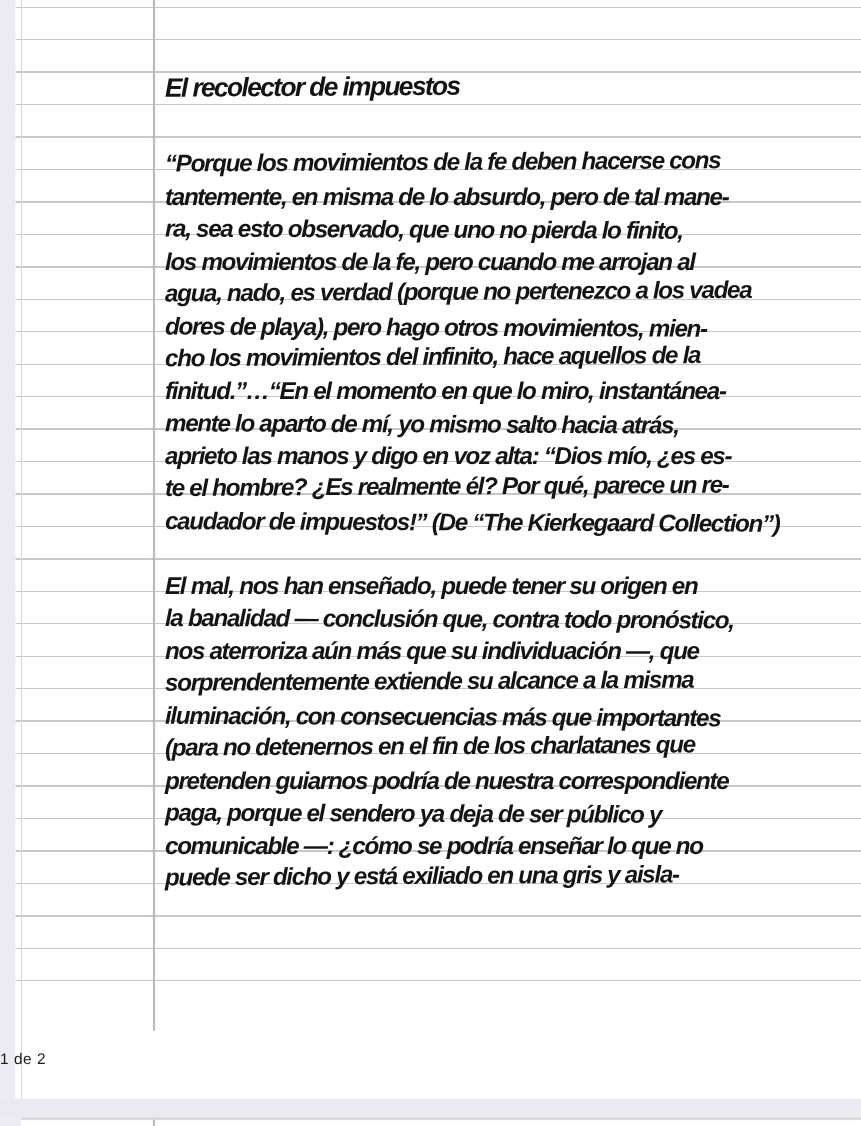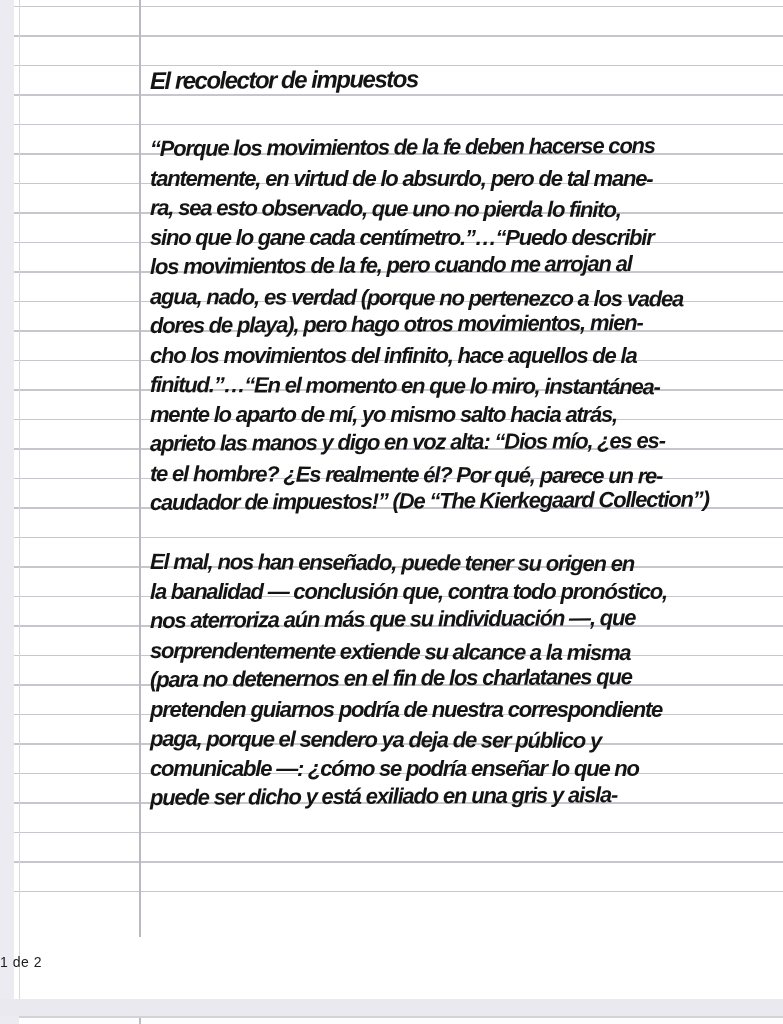--- a/index.html
+++ b/index.html
@@ -88,37 +88,37 @@
 
 <div class="sheet">
   <div class="rules"></div>
   <div class="paper-edge"></div>
   <div class="margin-line"></div>
 
   <div class="title ink">El recolector de impuestos</div>
 
   <div class="lines">
     <div class="hw ink">“Porque los movimientos de la fe deben hacerse cons</div>
-    <div class="hw ink">tantemente, en virtud de lo absurdo, pero de tal mane-</div>
+    <div class="hw ink">tantemente, en misma de lo absurdo, pero de tal mane-</div>
     <div class="hw ink">ra, sea esto observado, que uno no pierda lo finito,</div>
-    <div class="hw ink">sino que lo gane cada centímetro.”…“Puedo describir</div>
     <div class="hw ink">los movimientos de la fe, pero cuando me arrojan al</div>
     <div class="hw ink">agua, nado, es verdad (porque no pertenezco a los vadea</div>
     <div class="hw ink">dores de playa), pero hago otros movimientos, mien-</div>
     <div class="hw ink">cho los movimientos del infinito, hace aquellos de la</div>
     <div class="hw ink">finitud.”…“En el momento en que lo miro, instantánea-</div>
     <div class="hw ink">mente lo aparto de mí, yo mismo salto hacia atrás,</div>
     <div class="hw ink">aprieto las manos y digo en voz alta: “Dios mío, ¿es es-</div>
     <div class="hw ink">te el hombre? ¿Es realmente él? Por qué, parece un re-</div>
     <div class="hw ink">caudador de impuestos!” (De “The Kierkegaard Collection”)</div>
     <div class="hw-gap"></div>
     <div class="hw ink">El mal, nos han enseñado, puede tener su origen en</div>
     <div class="hw ink">la banalidad — conclusión que, contra todo pronóstico,</div>
     <div class="hw ink">nos aterroriza aún más que su individuación —, que</div>
     <div class="hw ink">sorprendentemente extiende su alcance a la misma</div>
+    <div class="hw ink">iluminación, con consecuencias más que importantes</div>
     <div class="hw ink">(para no detenernos en el fin de los charlatanes que</div>
     <div class="hw ink">pretenden guiarnos podría de nuestra correspondiente</div>
     <div class="hw ink">paga, porque el sendero ya deja de ser público y</div>
     <div class="hw ink">comunicable —: ¿cómo se podría enseñar lo que no</div>
     <div class="hw ink">puede ser dicho y está exiliado en una gris y aisla-</div>
   </div>
 </div>
 
 <div class="page-indicator">1 de 2</div>
 

